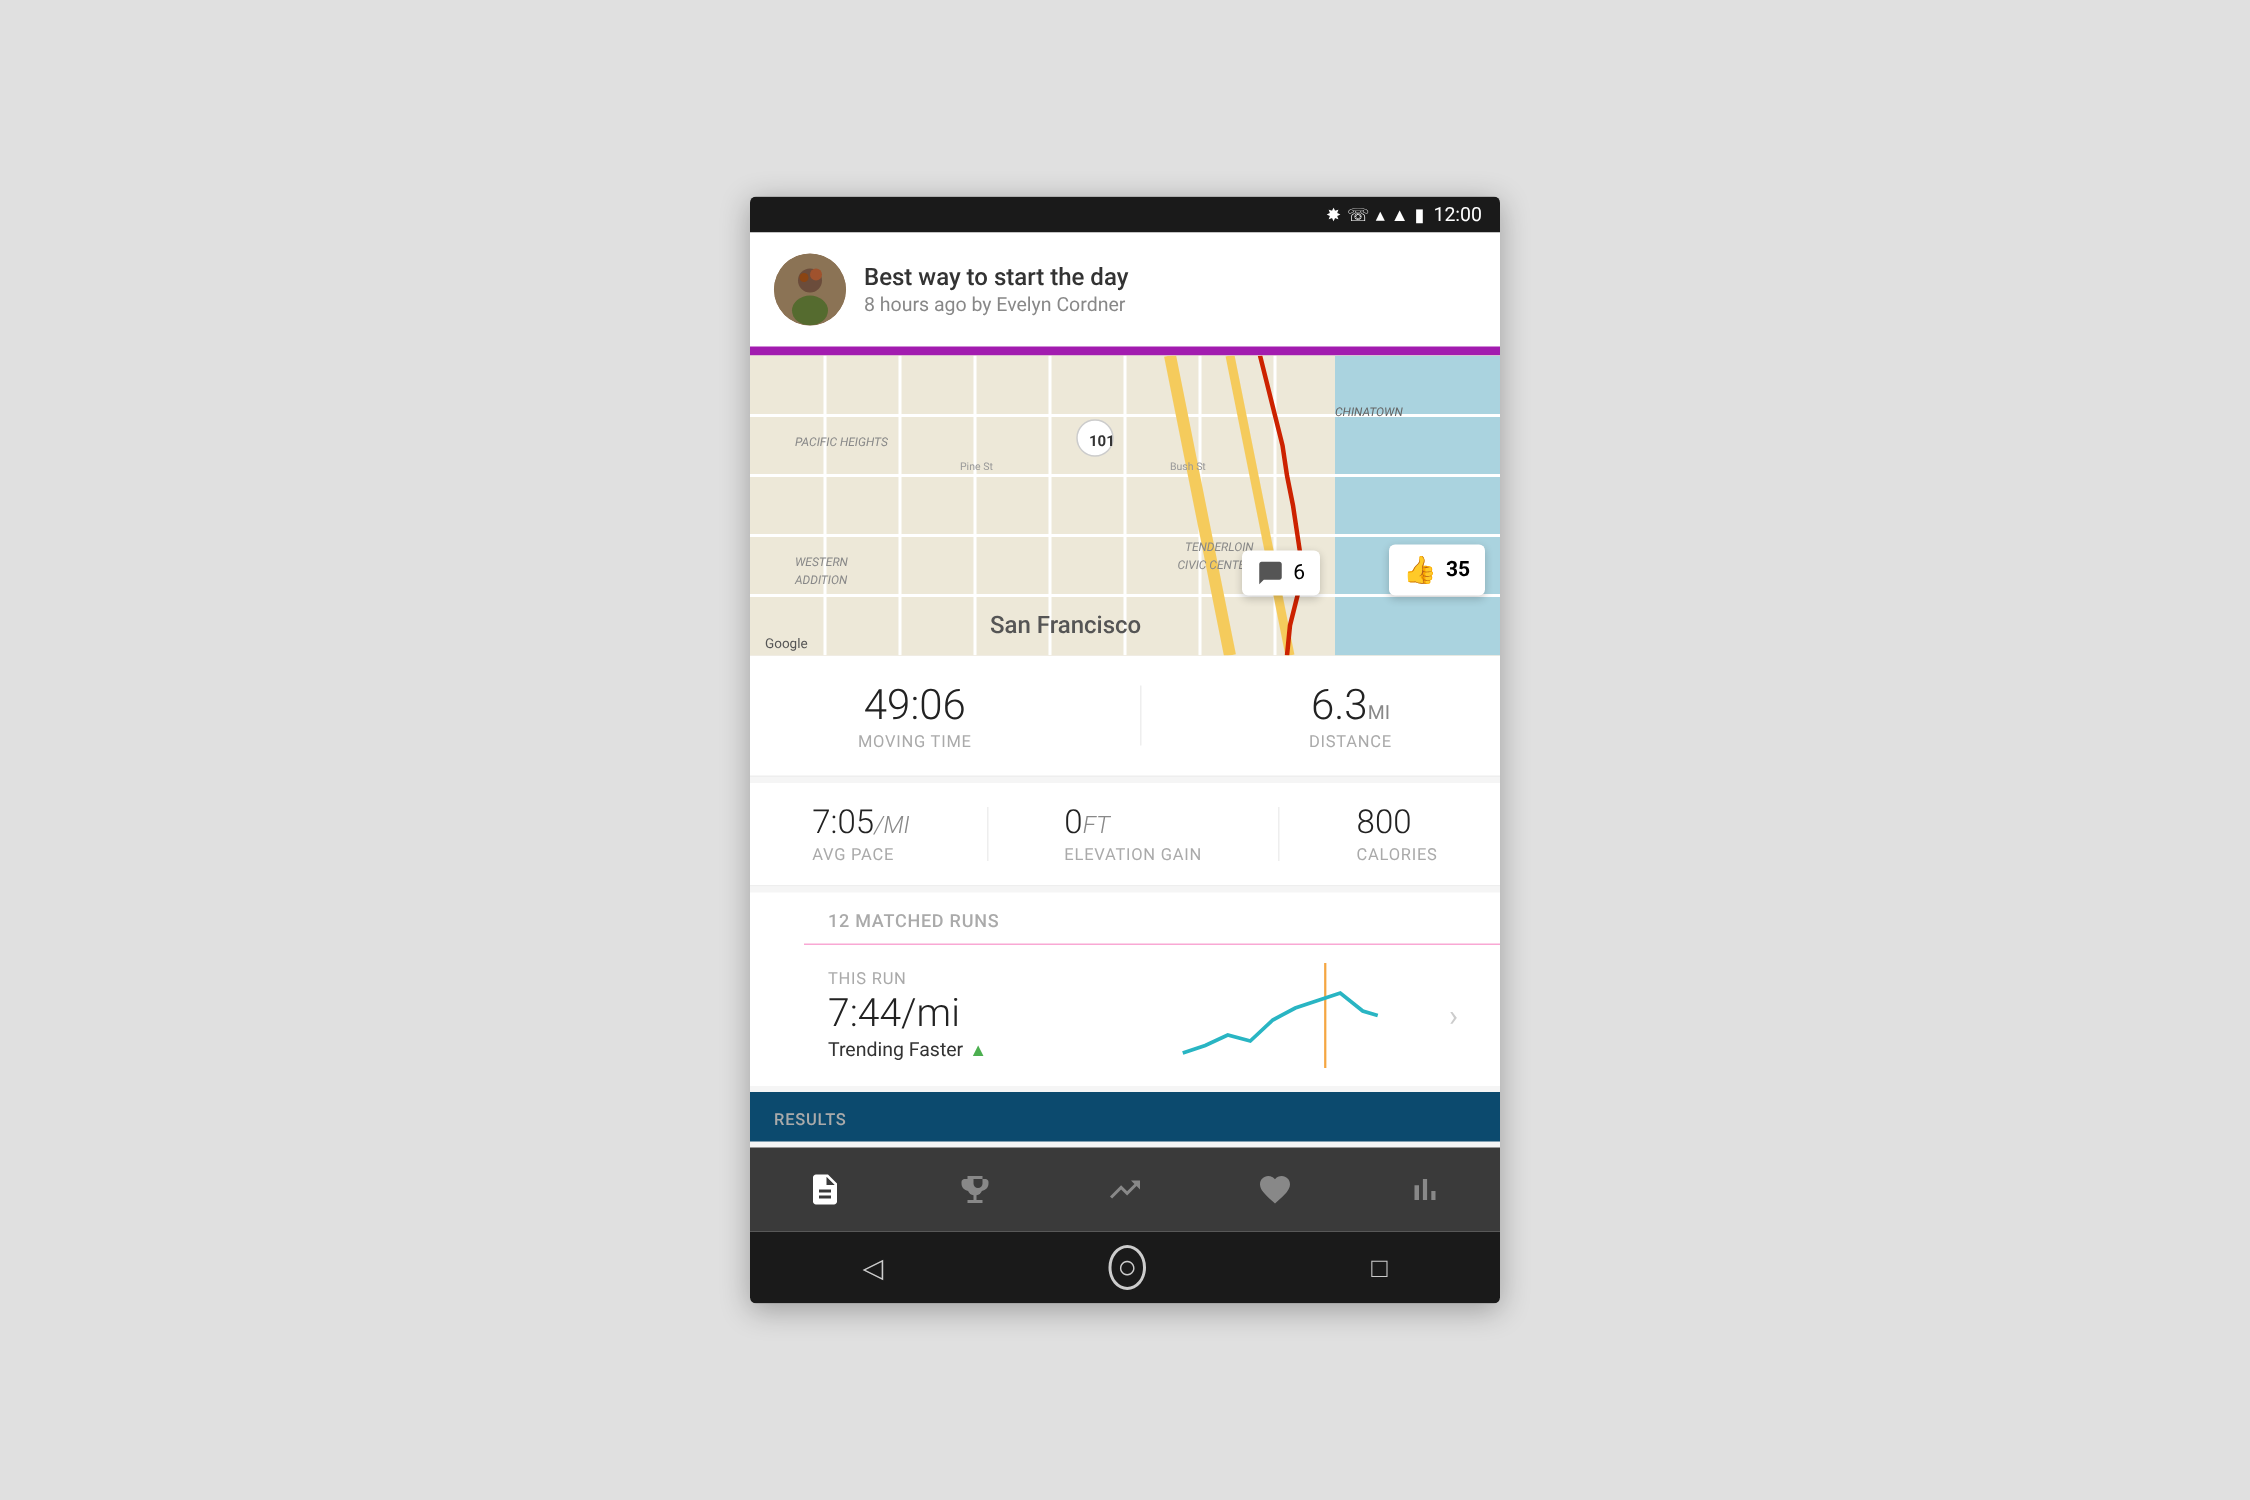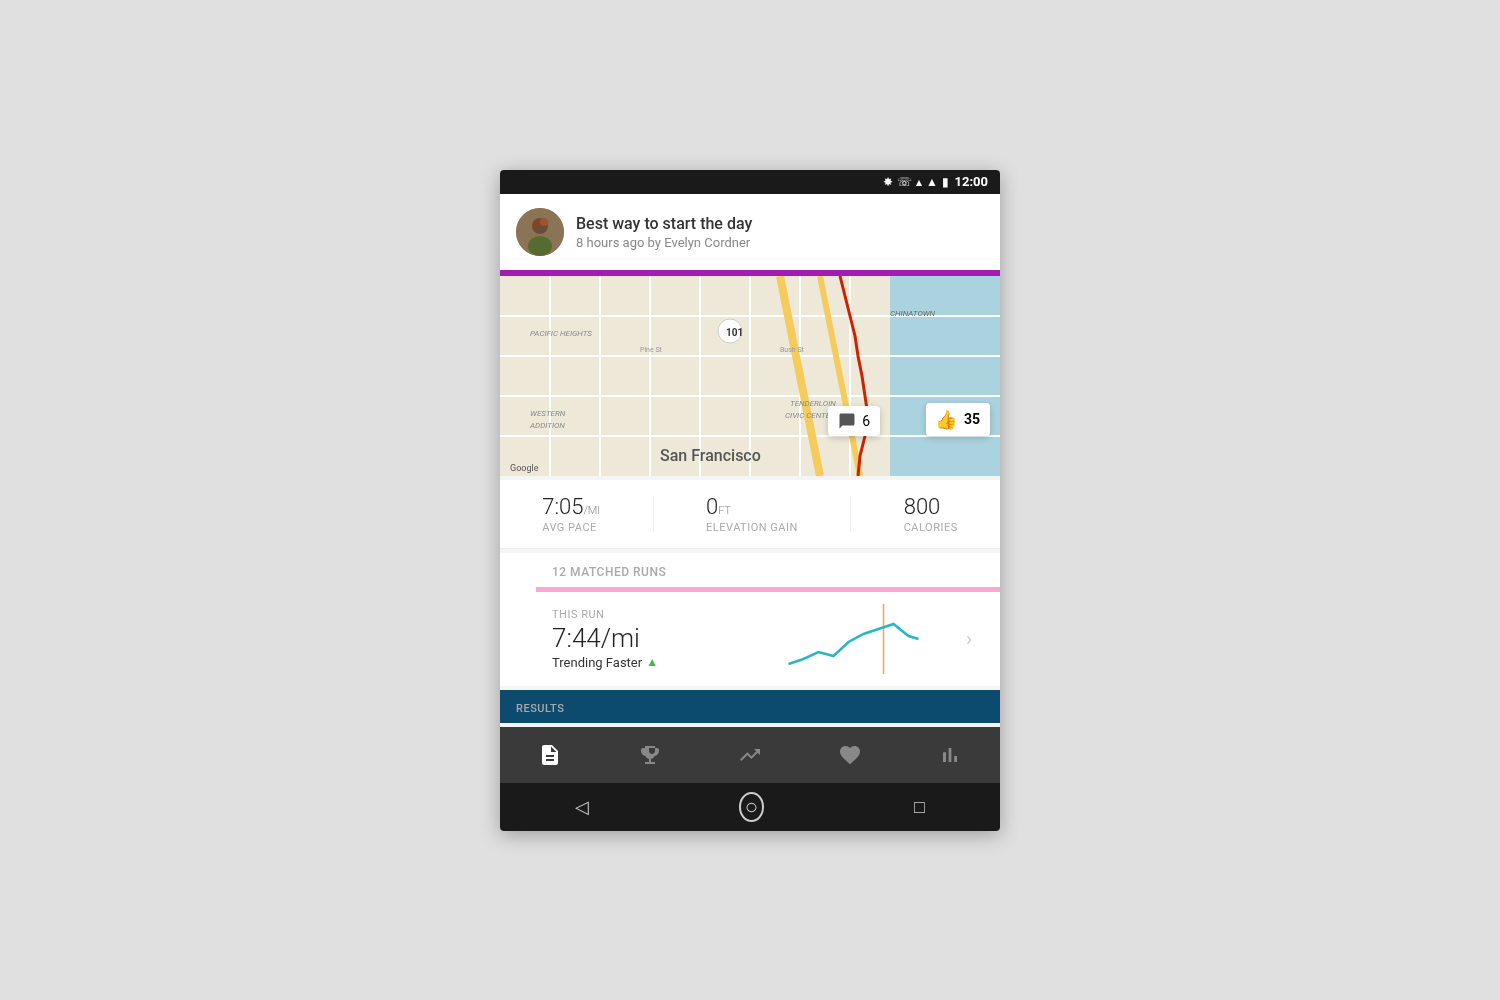--- a/index.html
+++ b/index.html
@@ -25,21 +25,21 @@
       color: white;
       display: flex;
       justify-content: flex-end;
       align-items: center;
       padding: 4px 12px;
       font-size: 12px;
       height: 24px;
       gap: 6px;
     }
     .status-bar .time {
-      font-weight: bold;
+      font-weight: normal;
       font-size: 13px;
     }
     .status-icons {
       display: flex;
       align-items: center;
       gap: 4px;
     }
     
     .app-header {
       background: #e8460a;
@@ -185,22 +185,23 @@
       justify-content: space-around;
       border-bottom: 1px solid #eee;
       margin-top: 4px;
     }
     .stat-block-sm .stat-value-sm {
       font-size: 22px;
       font-weight: 300;
       color: #222;
     }
     .stat-block-sm .stat-value-sm .unit-sm {
-      font-size: 11px;
+      font-size: 16px;
       color: #888;
+      font-style: italic;
     }
     .stat-block-sm .stat-label-sm {
       font-size: 11px;
       color: #aaa;
       letter-spacing: 0.5px;
       text-transform: uppercase;
       margin-top: 2px;
     }
     .stat-divider-sm {
       width: 1px;
@@ -218,21 +219,21 @@
       font-size: 12px;
       color: #aaa;
       letter-spacing: 0.5px;
       text-transform: uppercase;
       font-weight: 500;
     }
     .matched-run-card {
       display: flex;
       align-items: center;
       padding: 12px 16px;
-      border-top: 5px solid #f9a8d4;
+      border-top: 1px solid #f9a8d4;
     }
     .matched-run-info {
       flex: 1;
     }
     .matched-run-label {
       font-size: 11px;
       color: #aaa;
       text-transform: uppercase;
       letter-spacing: 0.5px;
     }
@@ -401,20 +402,33 @@
       </svg>
       <span>6</span>
     </div>
 
     <div class="like-badge">
       <span class="thumbs-up">👍</span>
       <span>35</span>
     </div>
   </div>
 
+  <div class="stats-main">
+    <div class="stat-block">
+      <div class="stat-value">49:06</div>
+      <div class="stat-label">MOVING TIME</div>
+    </div>
+    <div class="stat-divider"></div>
+    <div class="stat-block">
+      <div class="stat-value">
+        <span>6.3</span><span class="unit">MI</span>
+      </div>
+      <div class="stat-label">DISTANCE</div>
+    </div>
+  </div>
 
   <div class="stats-secondary">
     <div class="stat-block-sm">
       <div class="stat-value-sm">
         <span>7:05</span><span class="unit-sm">/MI</span>
       </div>
       <div class="stat-label-sm">AVG PACE</div>
     </div>
     <div class="stat-divider-sm"></div>
     <div class="stat-block-sm">

